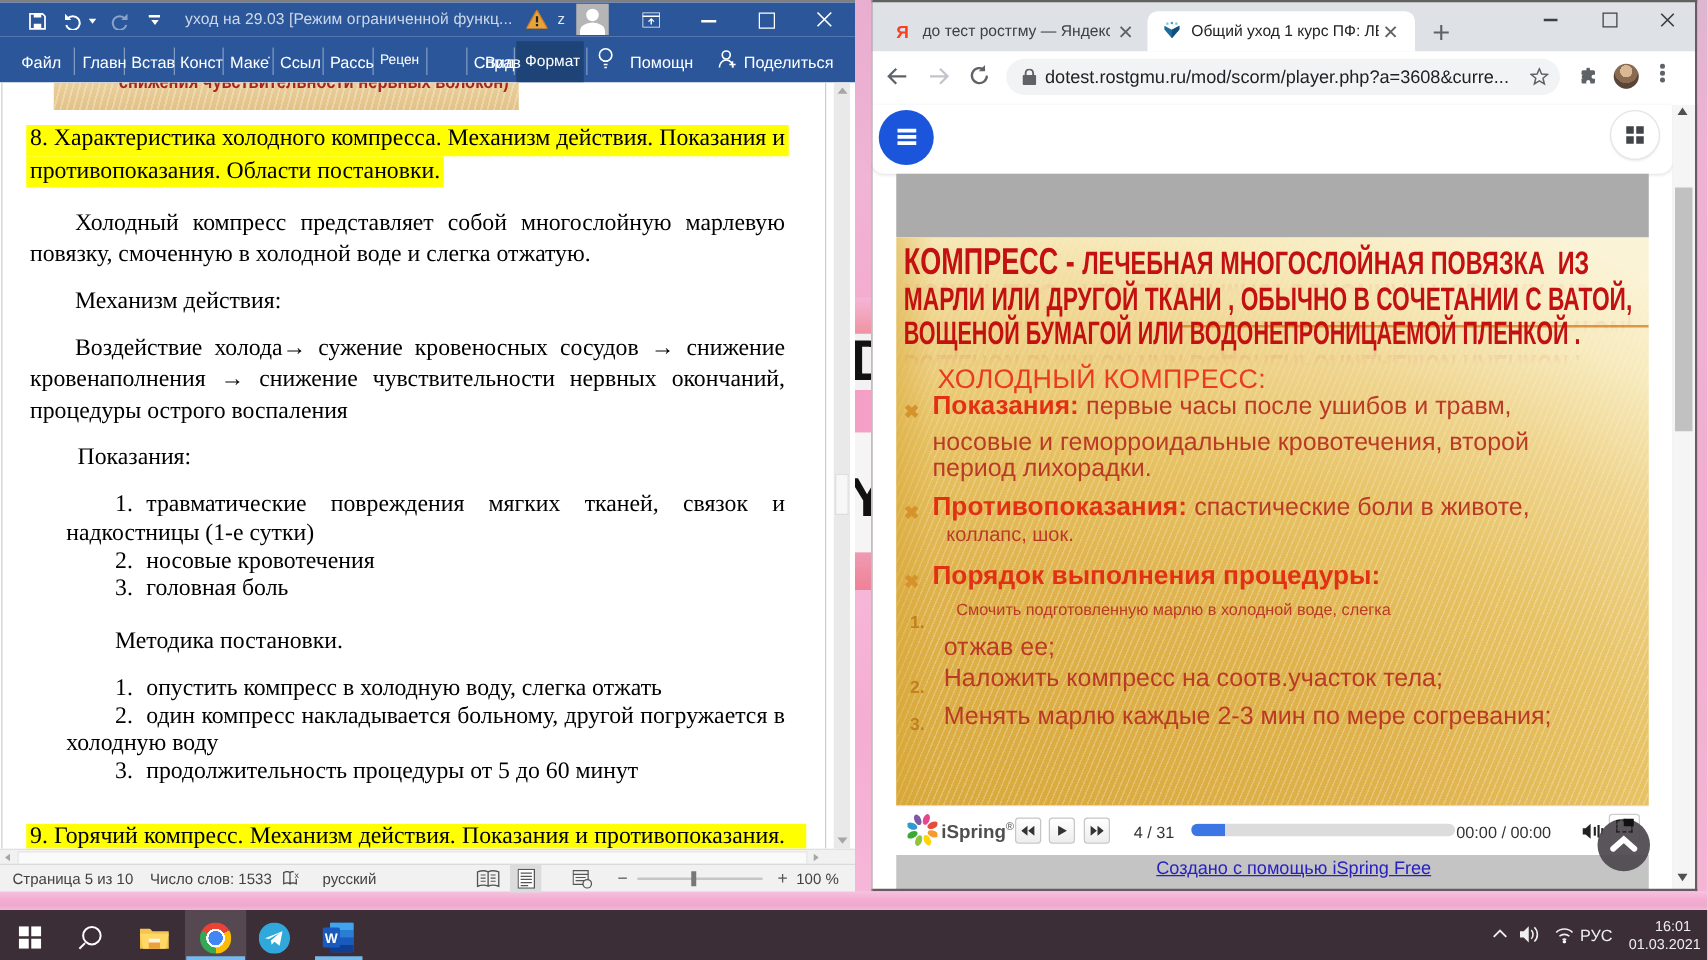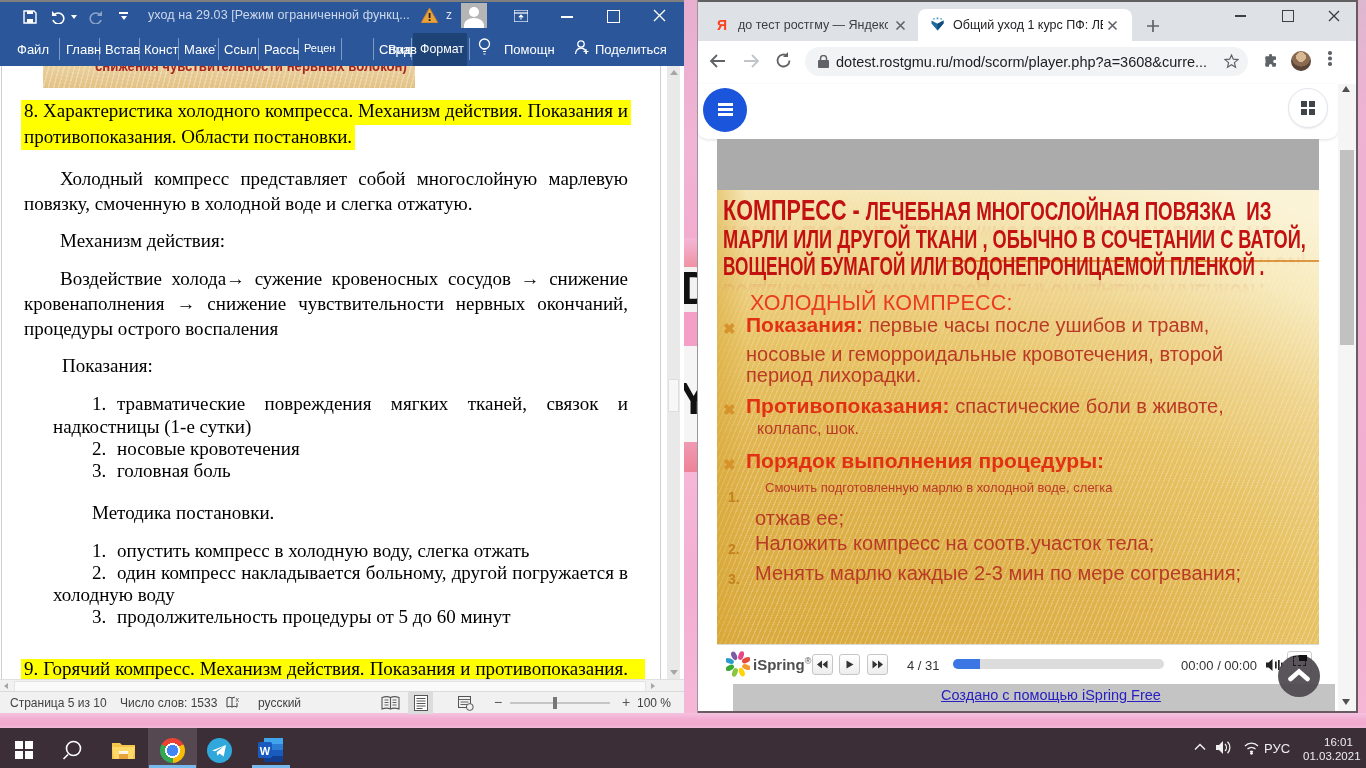--- a/index.html
+++ b/index.html
@@ -368,31 +368,31 @@
           <path d="M0.5 0.5 l7 4 -7 4 z" fill="#333"></path>
         </svg>
     <div class="abs" style="left:150px;top:9px;width:21px;height:21px;border:1px solid #c6c6c6;border-radius:3px;background:linear-gradient(#fff,#ededed);box-sizing:border-box;"></div>
     <svg class="abs" style="left:155px;top:15px;" width="11" height="9" viewBox="0 0 11 9">
           <path d="M0.5 0.5 l5 4 -5 4 z M6 0.5 l5 4 -5 4 z" fill="#333"></path>
         </svg>
     <div class="abs nw" style="left:190px;top:13px;font-size:13px;color:#333;">4 / 31</div>
     <div class="abs" style="left:236px;top:14px;width:211px;height:10px;border-radius:5px;background:#dcdcdc;overflow:hidden;">
           <div style="position:absolute;left:0;top:0;width:27px;height:10px;background:#3b76e4;"></div>
         </div>
-    <div class="abs nw" style="left:464px;top:13px;font-size:13px;color:#333;">00:00 / 00:00</div>
+    <div class="abs nw" style="left:448px;top:13px;font-size:13px;color:#333;">00:00 / 00:00</div>
     <svg class="abs" style="left:549px;top:13px;" width="17" height="14" viewBox="0 0 17 14">
           <path d="M0 4.5 h2.5 l4-3.5 v12 l-4-3.5 h-2.5 z" fill="#222"></path>
           <rect x="9" y="3.5" width="1.7" height="7" fill="#222"></rect>
           <rect x="12" y="2" width="1.7" height="10" fill="#222"></rect>
           <rect x="15" y="4.5" width="1.7" height="5" fill="#222"></rect>
         </svg>
     <div class="abs" style="left:570px;top:6px;width:25px;height:23px;border:1px solid #ccc;border-radius:3px;background:#fff;box-sizing:border-box;"></div>
   </div>
 
-  <div class="abs" style="left:36px;top:684px;width:602px;height:28px;background:#c4c4c4;">
+  <div class="abs" style="left:20px;top:684px;width:602px;height:28px;background:#c4c4c4;">
     <div class="abs nw" style="left:208px;top:2.5px;font-size:14.5px;color:#2820c0;text-decoration:underline;">Создано с помощью iSpring Free</div>
   </div>
 
   <div class="abs" style="left:581px;top:655px;width:42px;height:42px;border-radius:50%;background:rgba(78,71,79,.93);"></div>
   <svg class="abs" style="left:590px;top:668px;" width="24" height="14" viewBox="0 0 24 14">
         <path d="M3.5 11 L12 3.5 L20.5 11" fill="none" stroke="#fff" stroke-width="4.6" stroke-linecap="round"></path>
       </svg>
       <div class="abs" style="left:595.5px;top:656px;width:13px;height:10px;border:1.5px dashed #1a1a1a;box-sizing:border-box;"></div>
       <div class="abs" style="left:602px;top:654.5px;width:8px;height:6px;background:#111;"></div>
 

